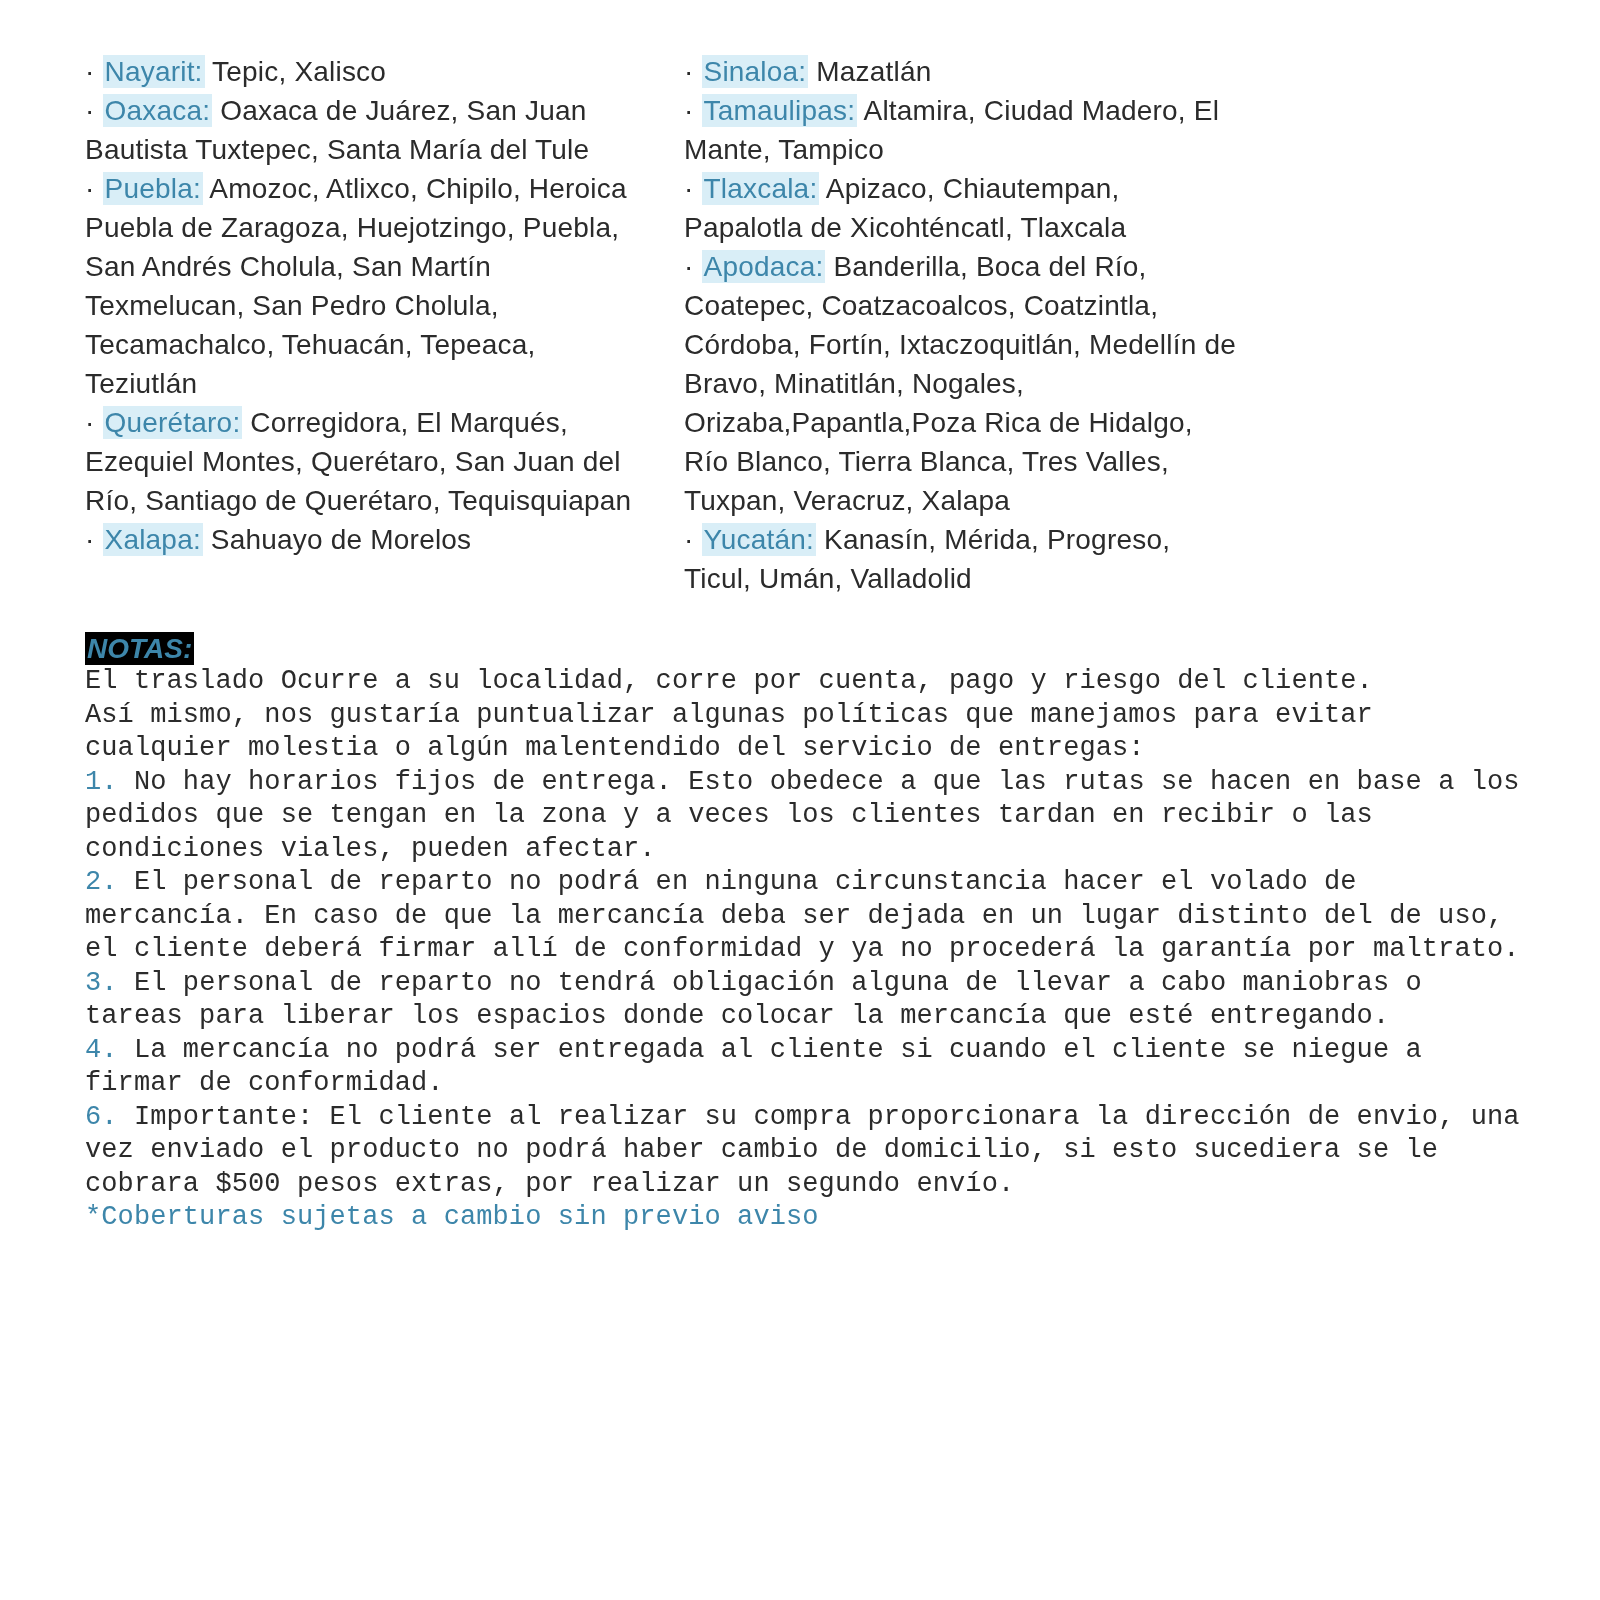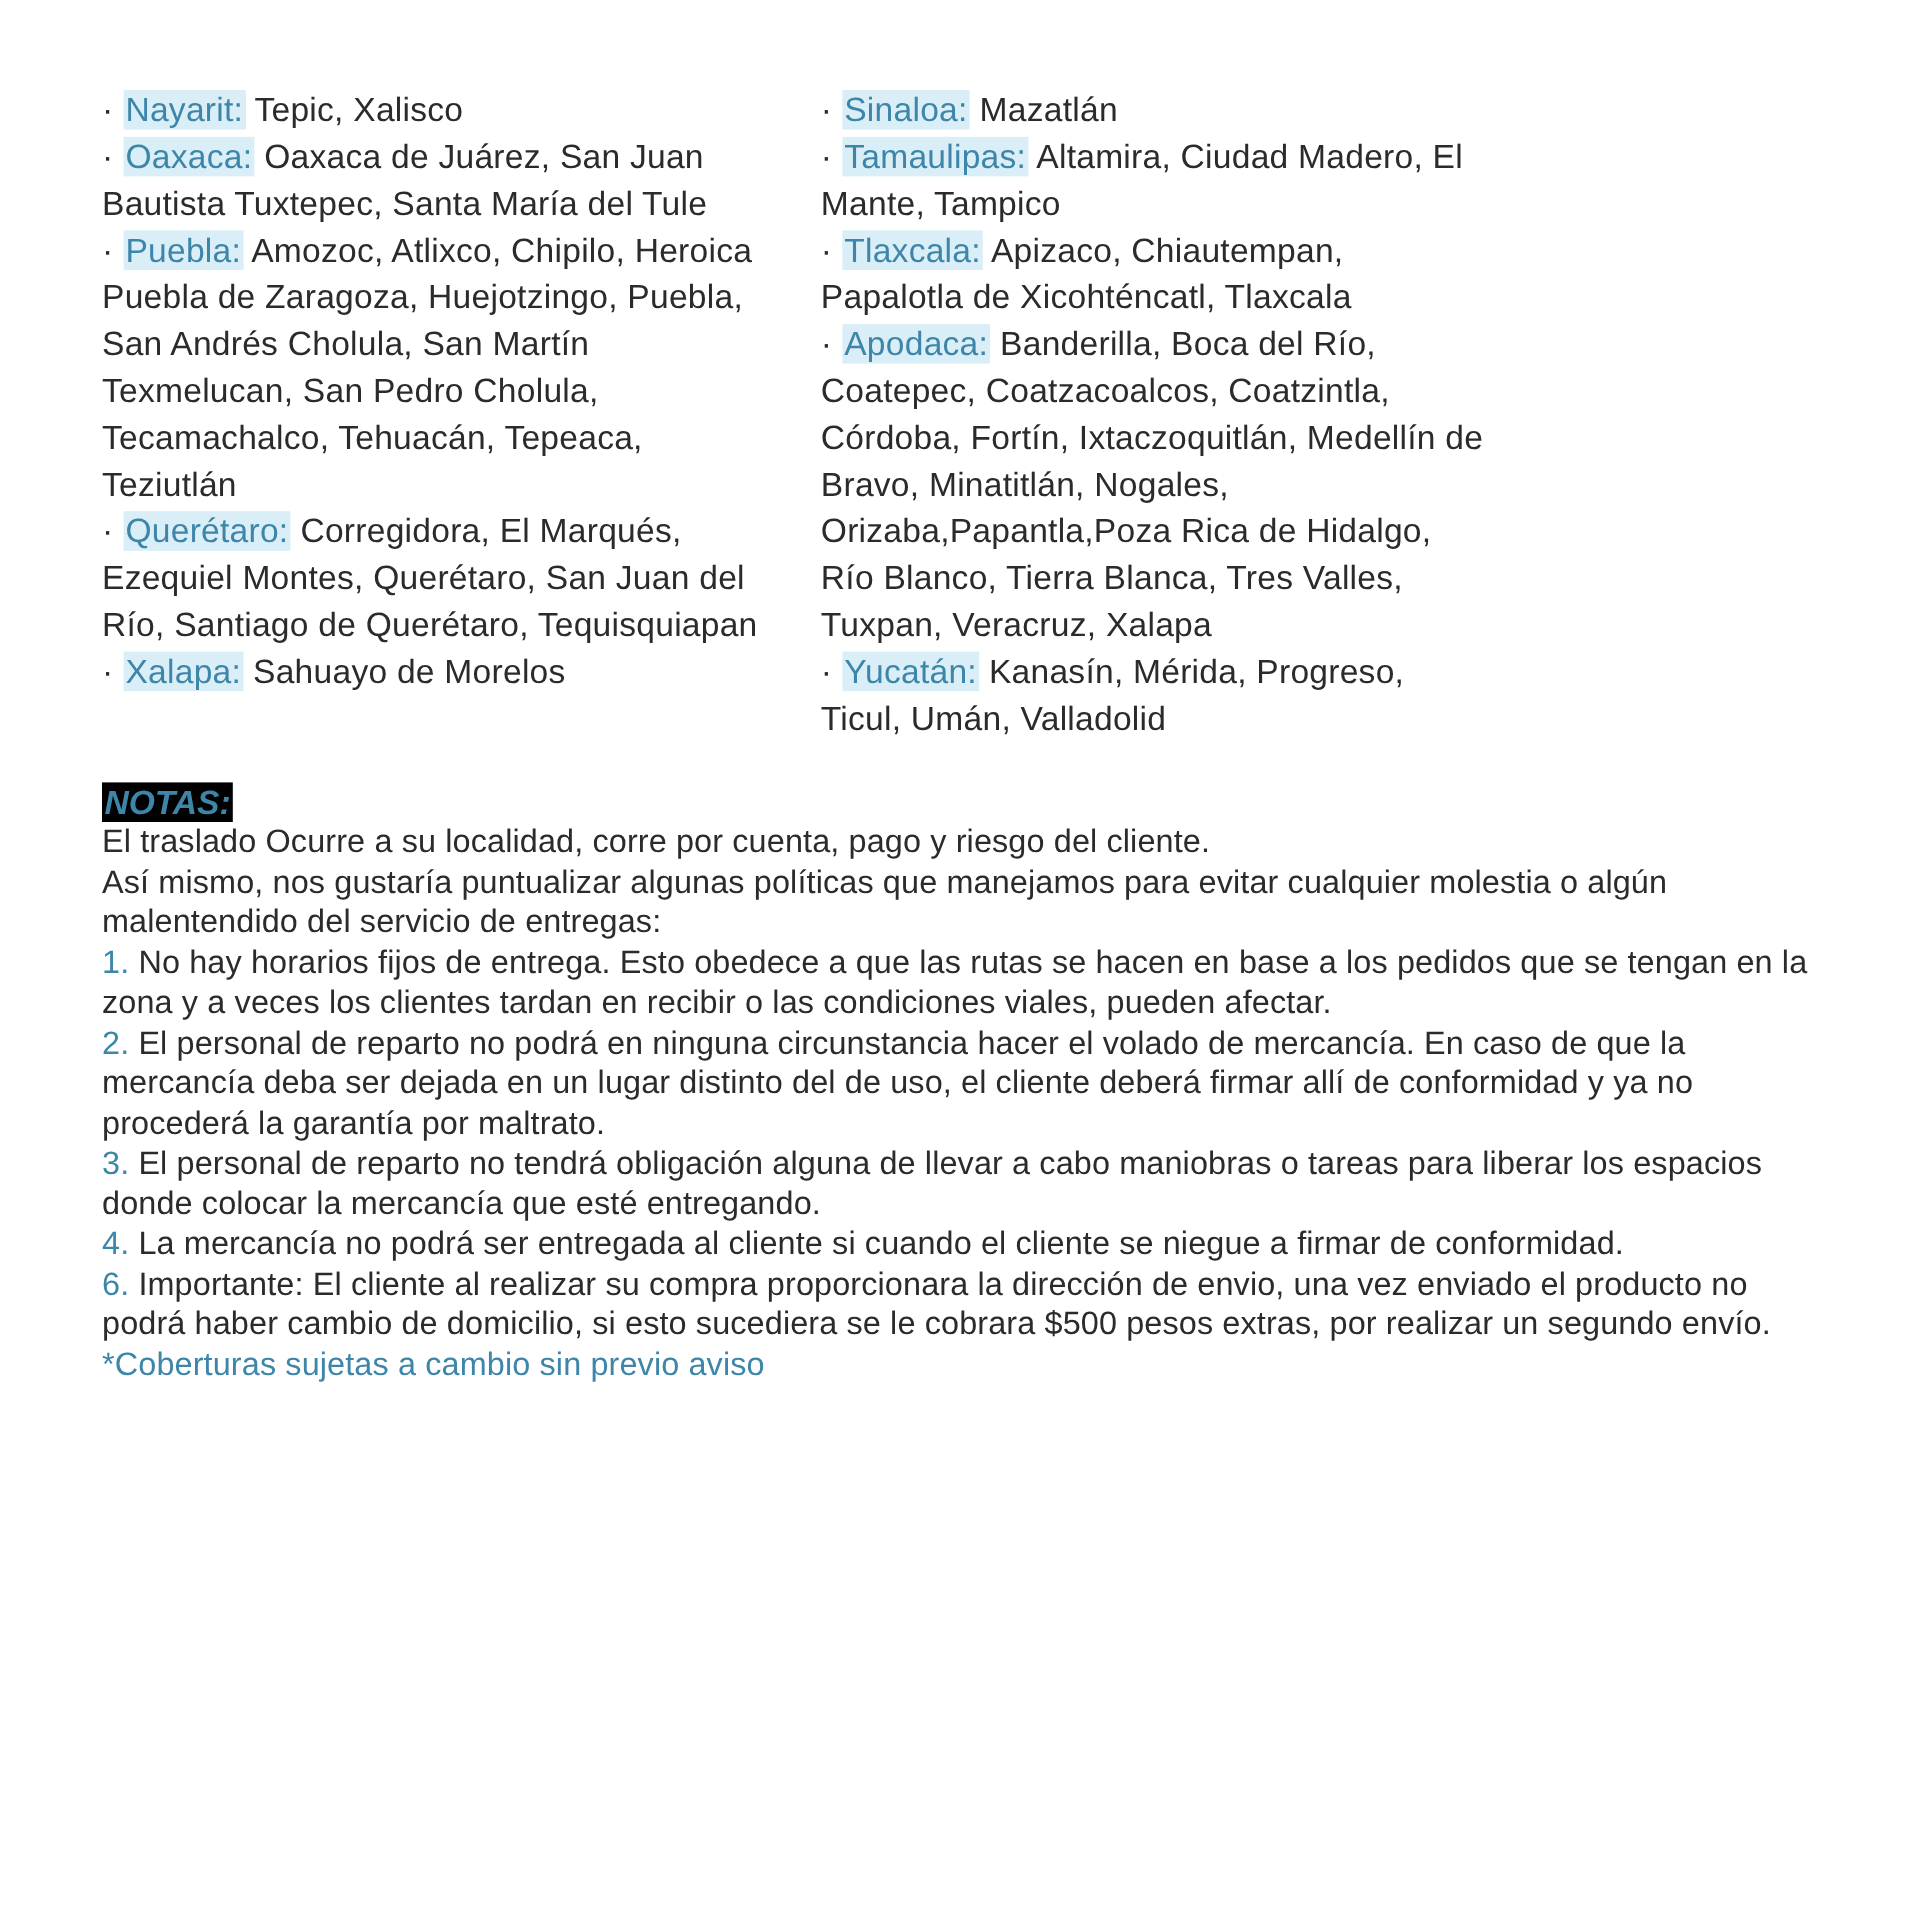--- a/index.html
+++ b/index.html
@@ -11,21 +11,21 @@
     width: 1600px;
     height: 1600px;
     font-family: "Liberation Sans", sans-serif;
     color: #2b2b2b;
     overflow: hidden;
   }
   .page {
     box-sizing: border-box;
     width: 1296px;
     height: 1600px;
-    padding: 72px 55px 0 85px;
+    padding: 52px 55px 0 85px;
   }
   
   .coverage {
     display: grid;
     grid-template-columns: 1fr 1fr;
     column-gap: 42px;
   }
   .col { }
   .entry {
     font-size: 28px;
@@ -58,20 +58,21 @@
     color: #3d86aa;
     background: #000000;
     margin: 0;
     padding: 0 2px;
   }
   .notes p {
     margin: 0;
     font-size: 27px;
     line-height: 33.5px;
     letter-spacing: 0.1px;
+    font-family: Liberation Mono, monospace;
   }
   .note-num {
     color: #3d86aa;
   }
   .disclaimer {
     color: #3d86aa !important;
   }
   
   .footer-notice {
     margin: 70px auto 0 auto;

